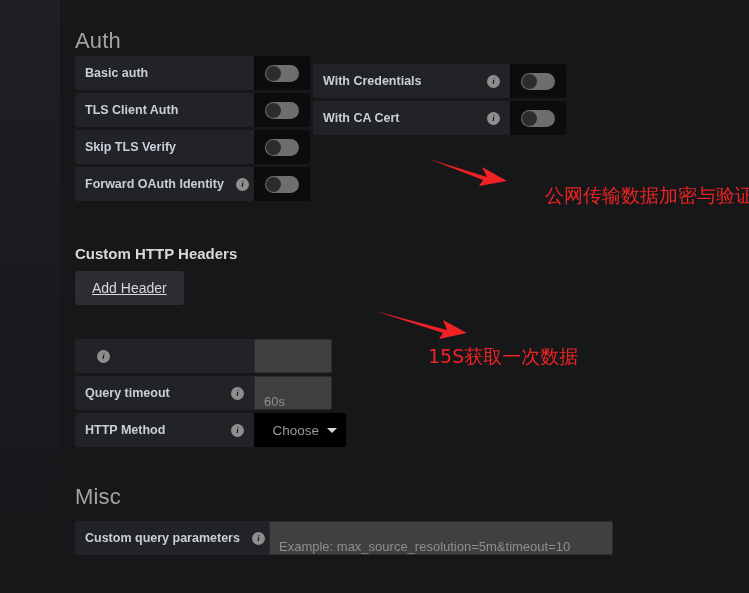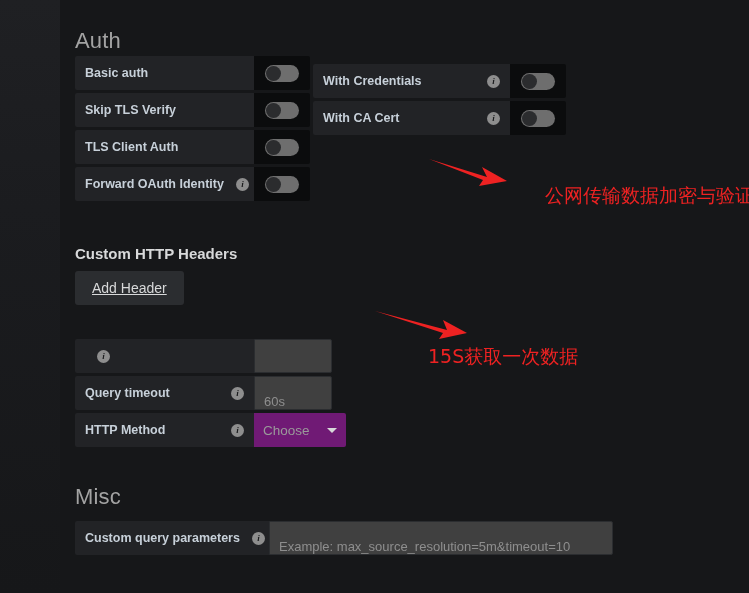--- a/index.html
+++ b/index.html
@@ -112,25 +112,25 @@
     border-radius: 0 2px 2px 0;
     display: flex;
     align-items: flex-end;
     padding: 0 9px;
     font-size: 13px;
     color: #8e8e8e;
   }
 
   
   .select-cell {
-    background: #701a75;
+    background: #000000;
     border-radius: 0 2px 2px 0;
     display: flex;
     align-items: center;
-    justify-content: space-between;
+    justify-content: flex-end;
     padding: 0 9px;
     font-size: 13.5px;
     color: #9a9a9a;
     width: 92px;
   }
   .caret {
     width: 0; height: 0;
     border-left: 5px solid transparent;
     border-right: 5px solid transparent;
     border-top: 5px solid #d8d9da;
@@ -192,30 +192,30 @@
       <div class="gf-label" style="width:179px">
         <span class="lbl-text">Basic auth</span>
       </div>
       <div class="switch-cell">
         <div class="switch"></div>
       </div>
     </div>
 
     <div class="row">
       <div class="gf-label" style="width:179px">
+        <span class="lbl-text">TLS Client Auth</span>
+      </div>
+      <div class="switch-cell">
+        <div class="switch"></div>
+      </div>
+    </div>
+
+    <div class="row">
+      <div class="gf-label" style="width:179px">
         <span class="lbl-text">Skip TLS Verify</span>
-      </div>
-      <div class="switch-cell">
-        <div class="switch"></div>
-      </div>
-    </div>
-
-    <div class="row">
-      <div class="gf-label" style="width:179px">
-        <span class="lbl-text">TLS Client Auth</span>
       </div>
       <div class="switch-cell">
         <div class="switch"></div>
       </div>
     </div>
 
     <div class="row">
       <div class="gf-label" style="width:179px">
         <span class="lbl-text">Forward OAuth Identity</span>
         <span class="info-icon">i</span>

